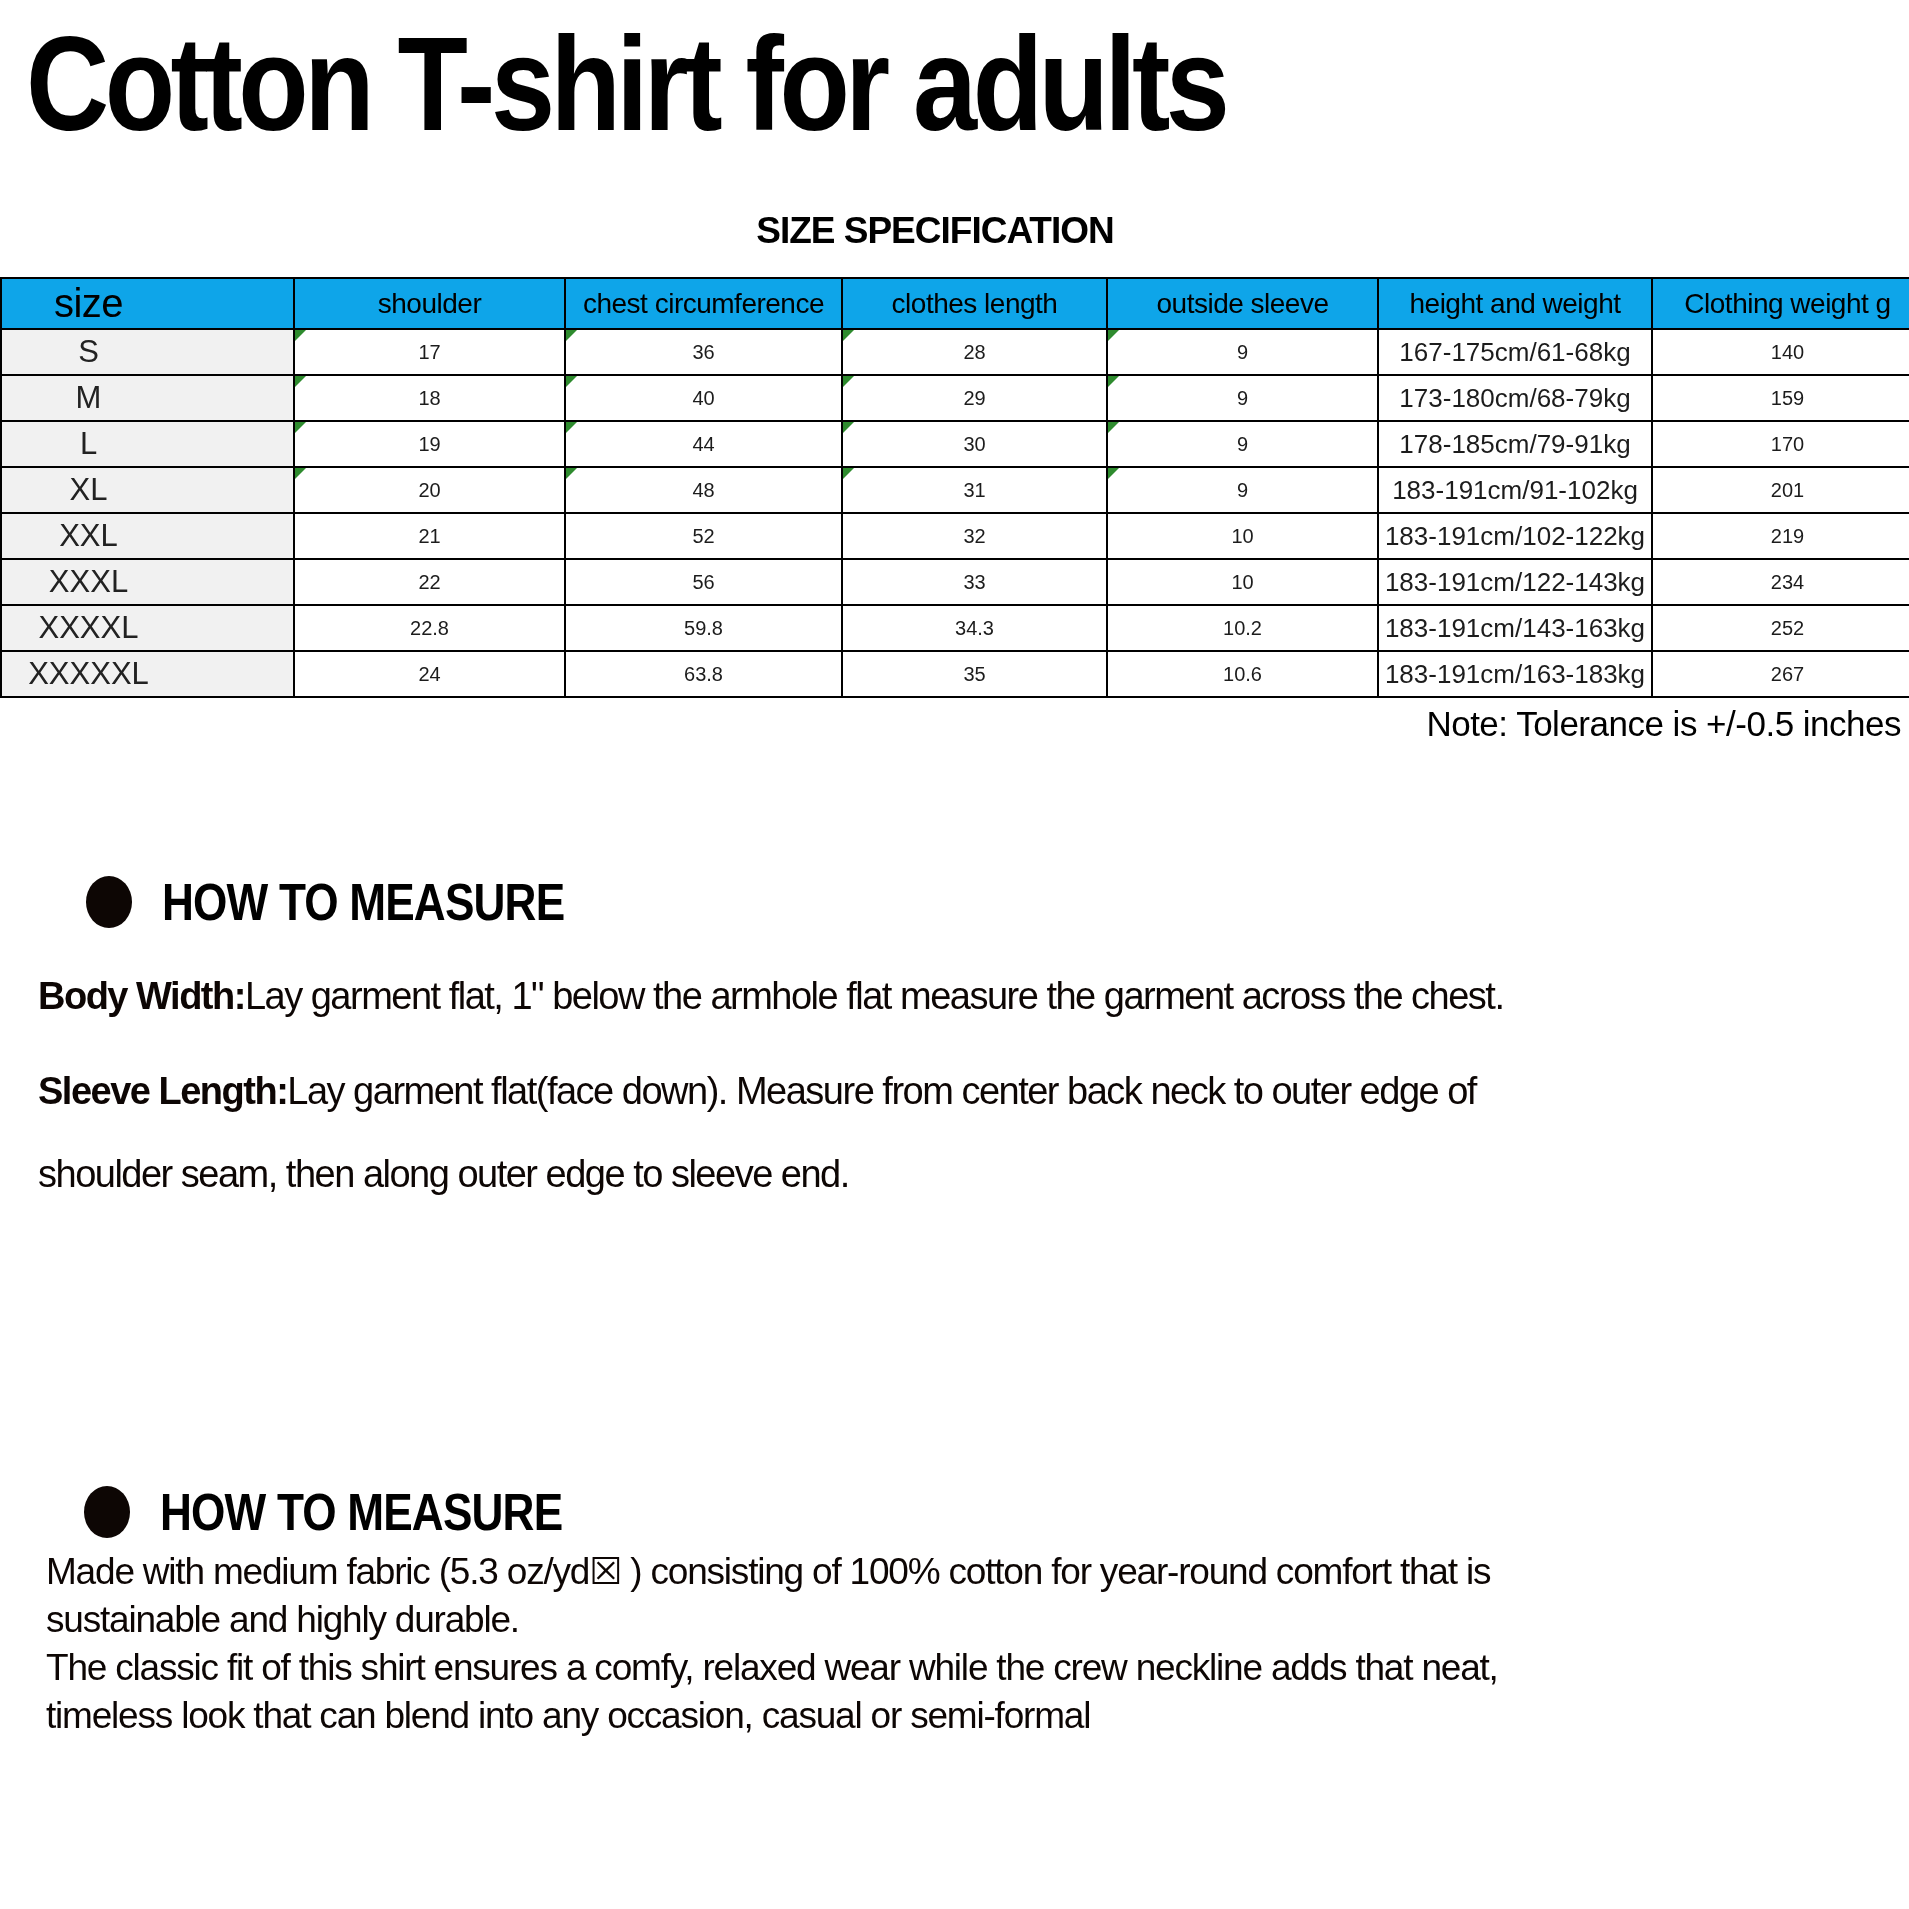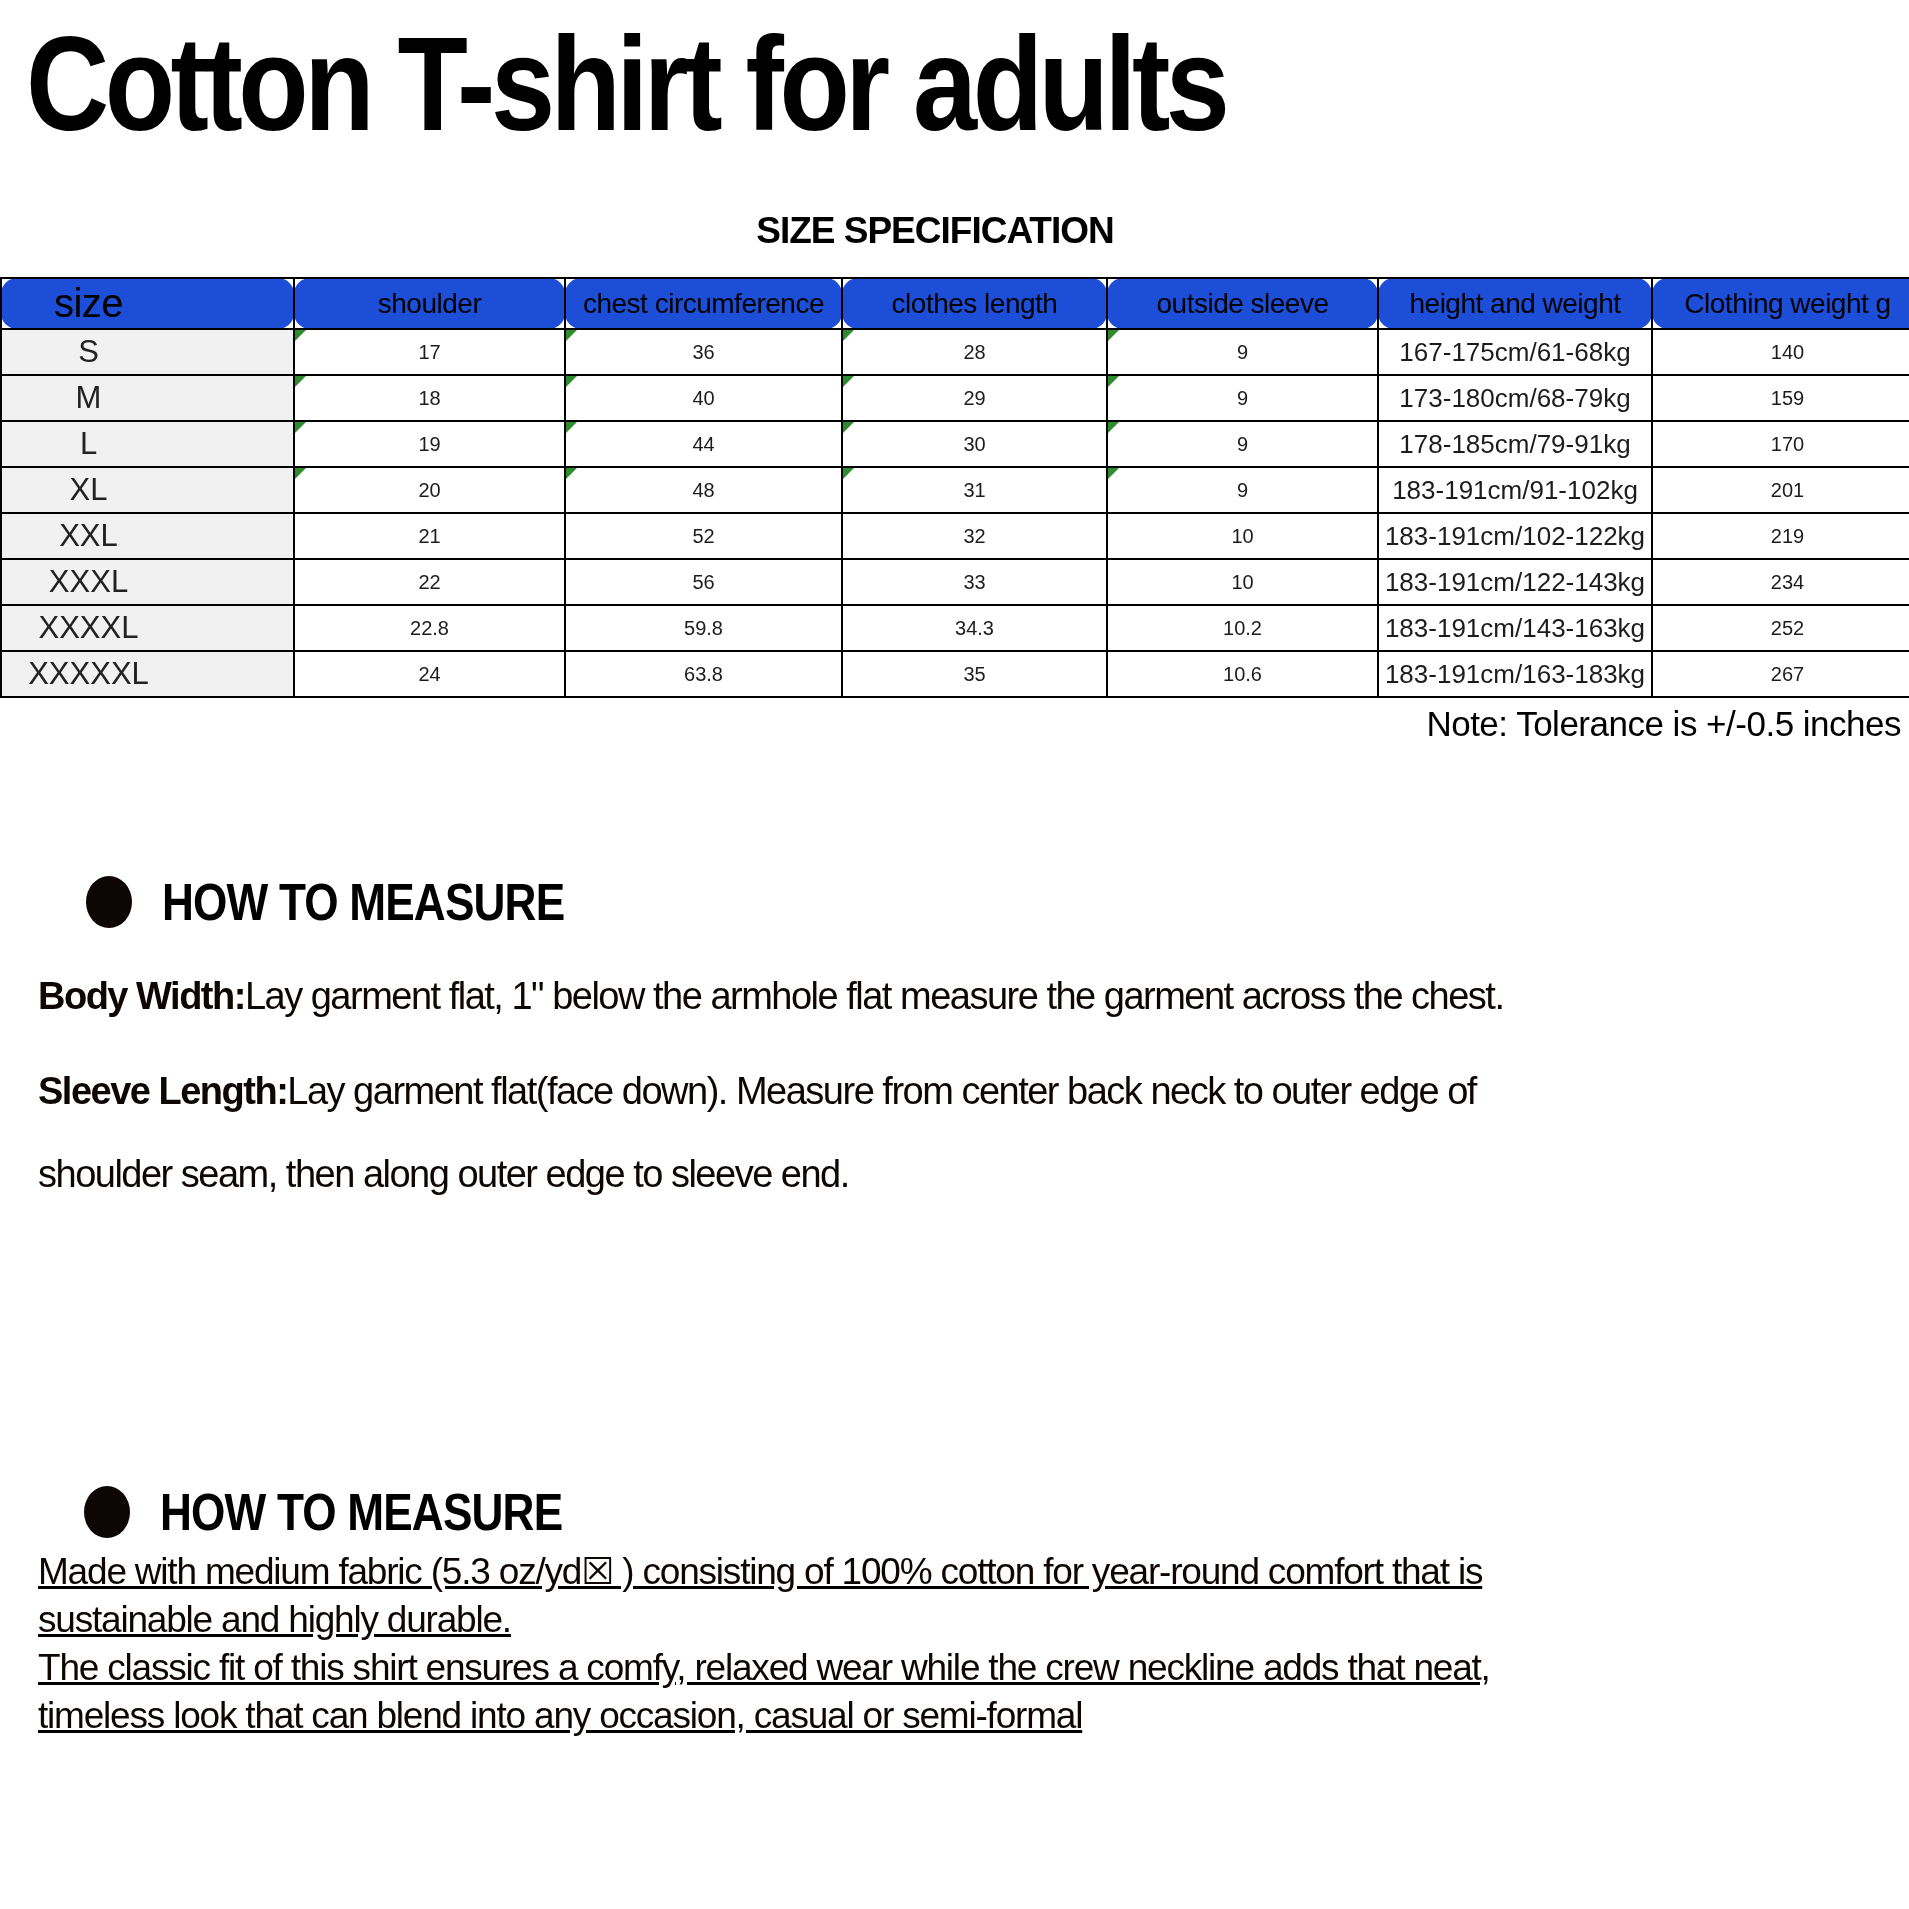--- a/index.html
+++ b/index.html
@@ -21,21 +21,21 @@
   
   .spec-table{
     position:absolute;top:277px;left:0;width:1922px;
     border-collapse:collapse;table-layout:fixed;
   }
   .spec-table th,.spec-table td{
     border:2px solid #000;text-align:center;vertical-align:middle;
     position:relative;overflow:hidden;padding:0;
   }
   .spec-table thead th{
-    background:#1d4ed8;height:49px;font-weight:400;font-size:28px;letter-spacing:-0.5px;border-radius:16px;
+    background:#0ea5e9;height:49px;font-weight:400;font-size:28px;letter-spacing:-0.5px;
   }
   .spec-table thead th.col-size-h{font-size:40px;font-weight:500;padding-right:118px;}
   .spec-table tbody td{height:44px;background:#ffffff;font-size:20px;color:#1c1c1c;}
   .spec-table tbody td.col-size{background:#f1f1f1;font-size:31px;padding-right:118px;color:#222;}
   .spec-table tbody td:nth-child(6){font-size:26px;border-radius:18px;}
   .tri{
     position:absolute;top:0;left:0;width:11px;height:11px;
     clip-path:polygon(0 0,100% 0,0 100%);background:#2e8b2e;
   }
   .note{
@@ -59,21 +59,21 @@
   .measure-block{
     position:absolute;top:955px;left:38px;width:1560px;
   }
   .measure-block p{
     margin:0;font-size:38px;line-height:83px;letter-spacing:-1.5px;color:#0d0604;
   }
   .measure-block p.gap{margin-top:12px;}
   .m-label{font-weight:900;letter-spacing:-1.5px;}
   
   .fabric-block{
-    position:absolute;top:1548px;left:38px;width:1490px;text-decoration:underline;
+    position:absolute;top:1548px;left:46px;width:1490px;
   }
   .fabric-block p{
     margin:0;font-size:37px;line-height:48px;letter-spacing:-1.2px;color:#0d0604;
   }
 </style>
 </head>
 <body>
 
 <h1 class="main-title">Cotton T-shirt for adults</h1>
 <h2 class="subtitle">SIZE SPECIFICATION</h2>

